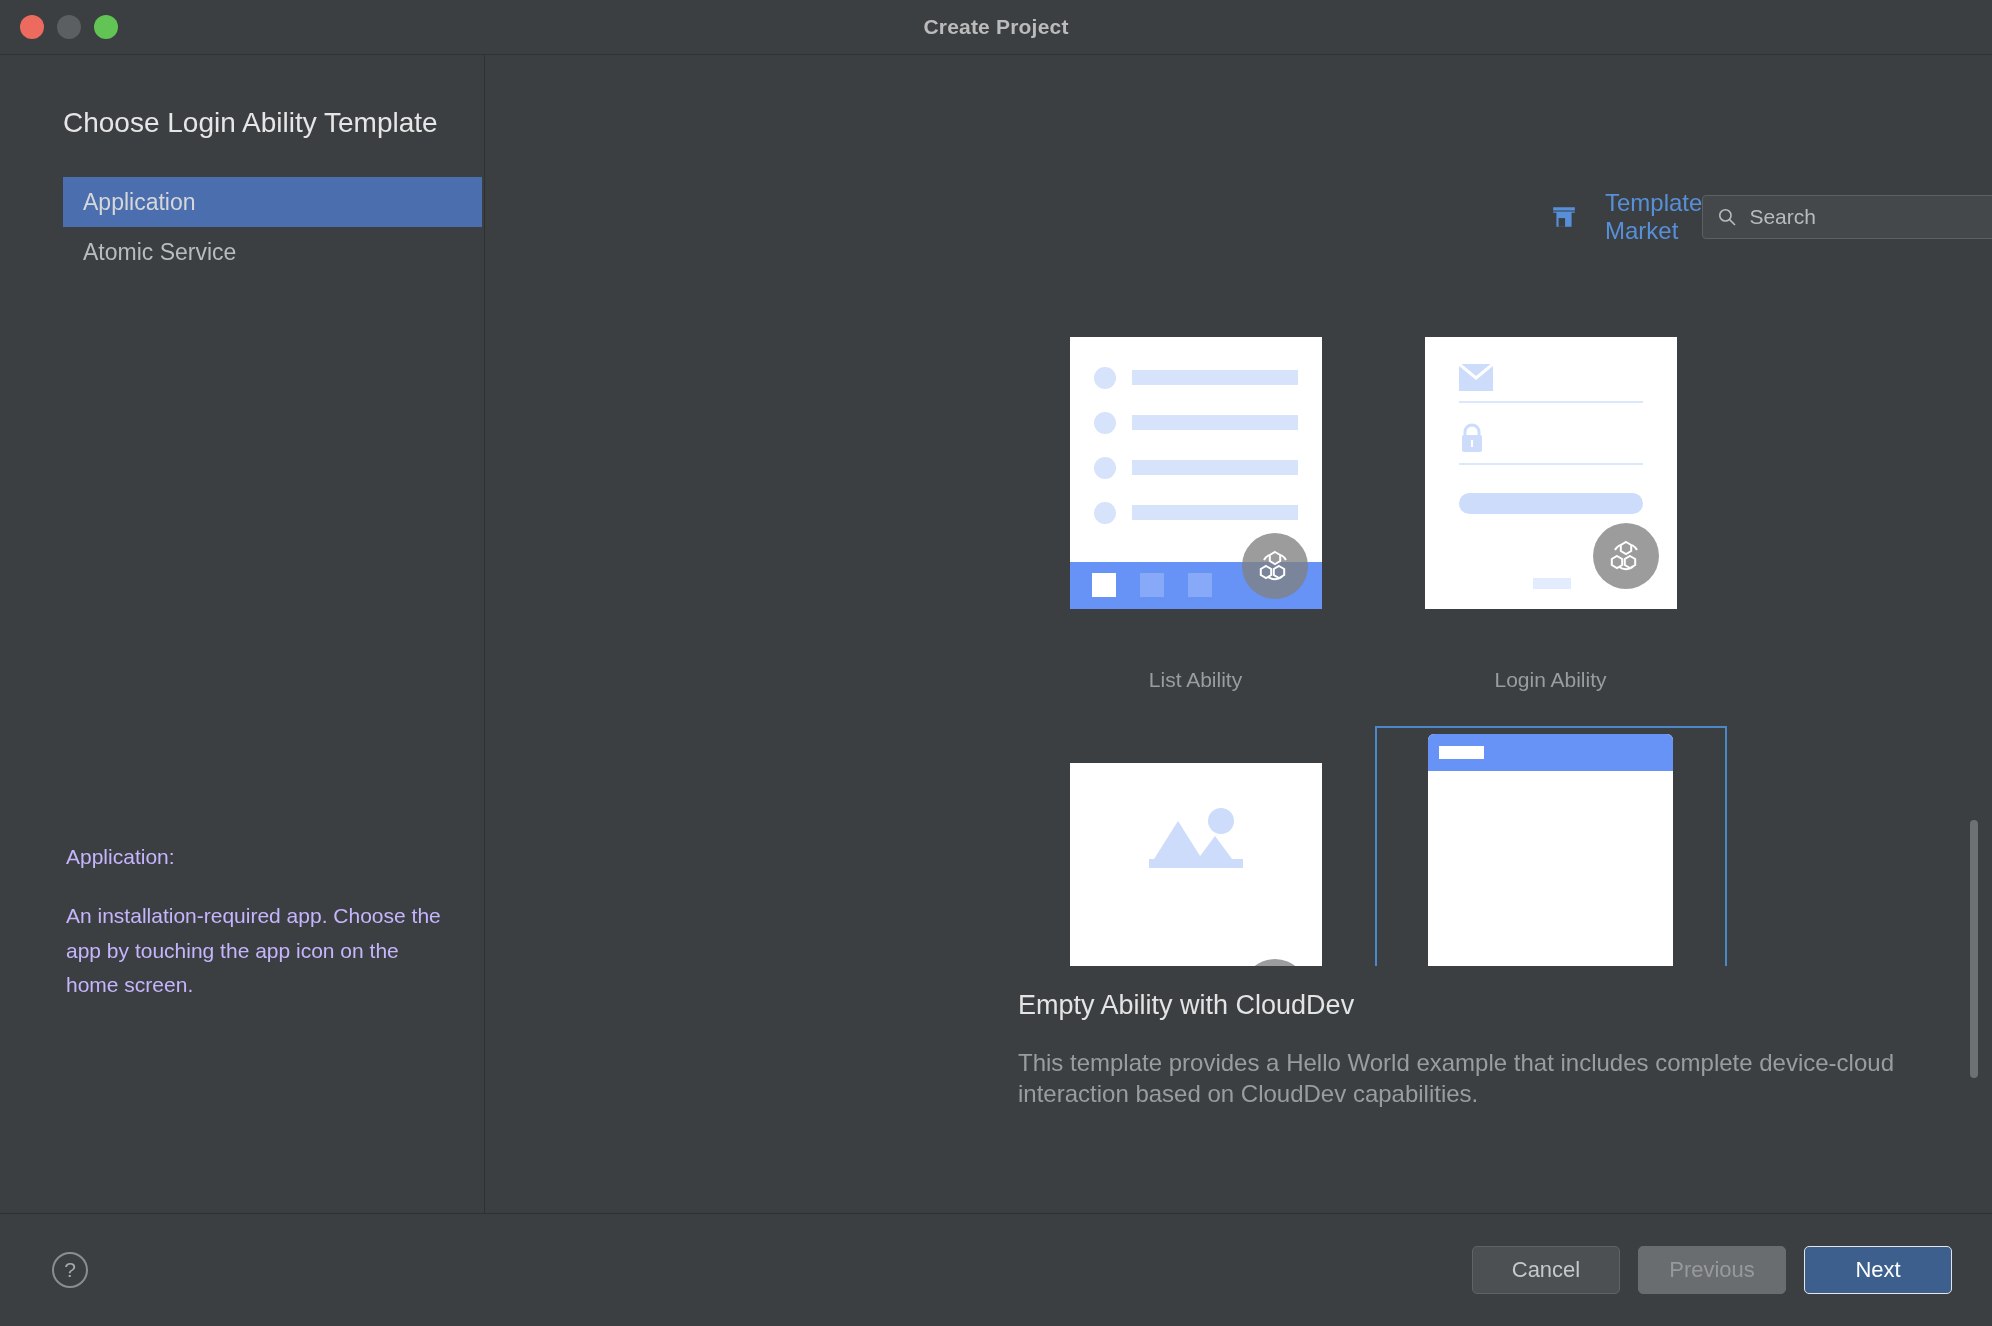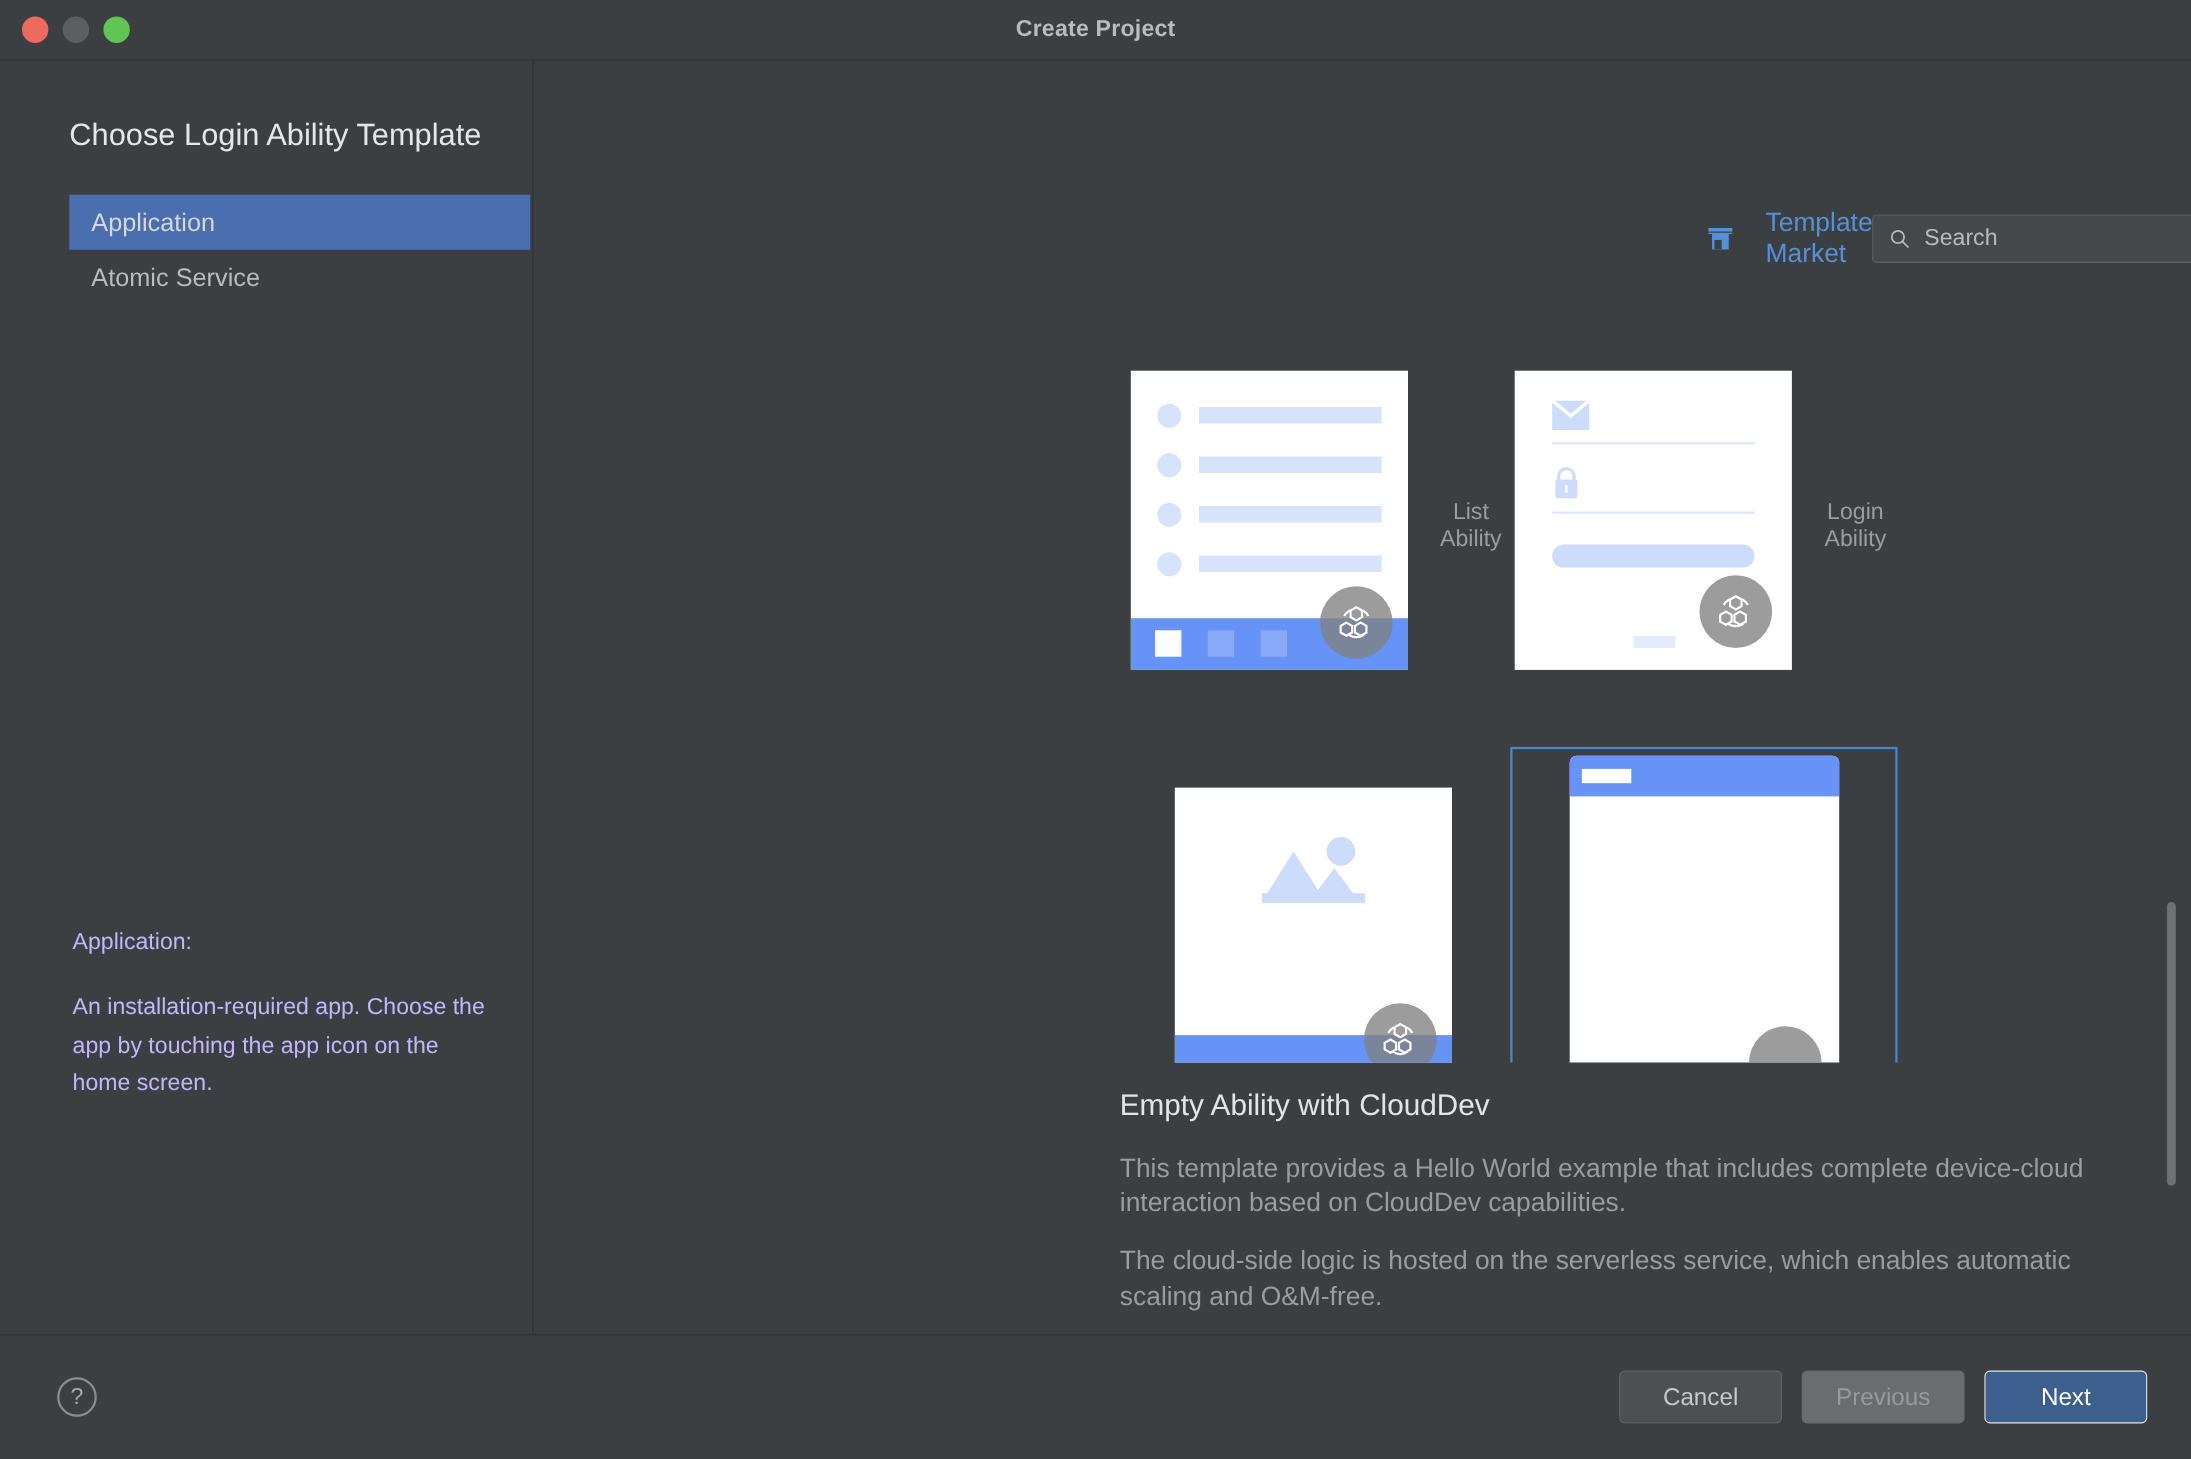--- a/index.html
+++ b/index.html
@@ -127,21 +127,21 @@
     overflow: hidden;
   }
   .cards-grid {
     display: flex; flex-wrap: wrap;
     padding-left: 533px;
     gap: 0;
   }
   .card-cell {
     width: 355px;
     margin-bottom: 34px;
-    display: flex; flex-direction: row; align-items: center; gap: 12px;
+    display: flex; flex-direction: column; align-items: center; gap: 12px;
   }
   .card-frame {
     width: 352px; height: 345px;
     border: 2px solid transparent;
     display: flex; align-items: center; justify-content: center;
     cursor: pointer;
   }
   .card-frame.selected { border-color: #4a88c7; }
   .card-label {
     margin-top: 11px;
@@ -433,21 +433,20 @@
           </div>
         </div>
 
         <div class="scrollbar-track">
           <div class="scrollbar-thumb"></div>
         </div>
 
         <div class="desc-block">
           <div class="desc-title">Empty Ability with CloudDev</div>
           <div class="desc-p">This template provides a Hello World example that includes complete device-cloud interaction based on CloudDev capabilities.</div>
-          <div class="desc-p">The cloud-side logic is hosted on the serverless service, which enables automatic scaling and O&amp;M-free.</div>
         </div>
 
       </div>
     </div>
 
     <div class="footer">
       <div class="help-btn">
         <span>?</span>
       </div>
       <div class="btn-group">

